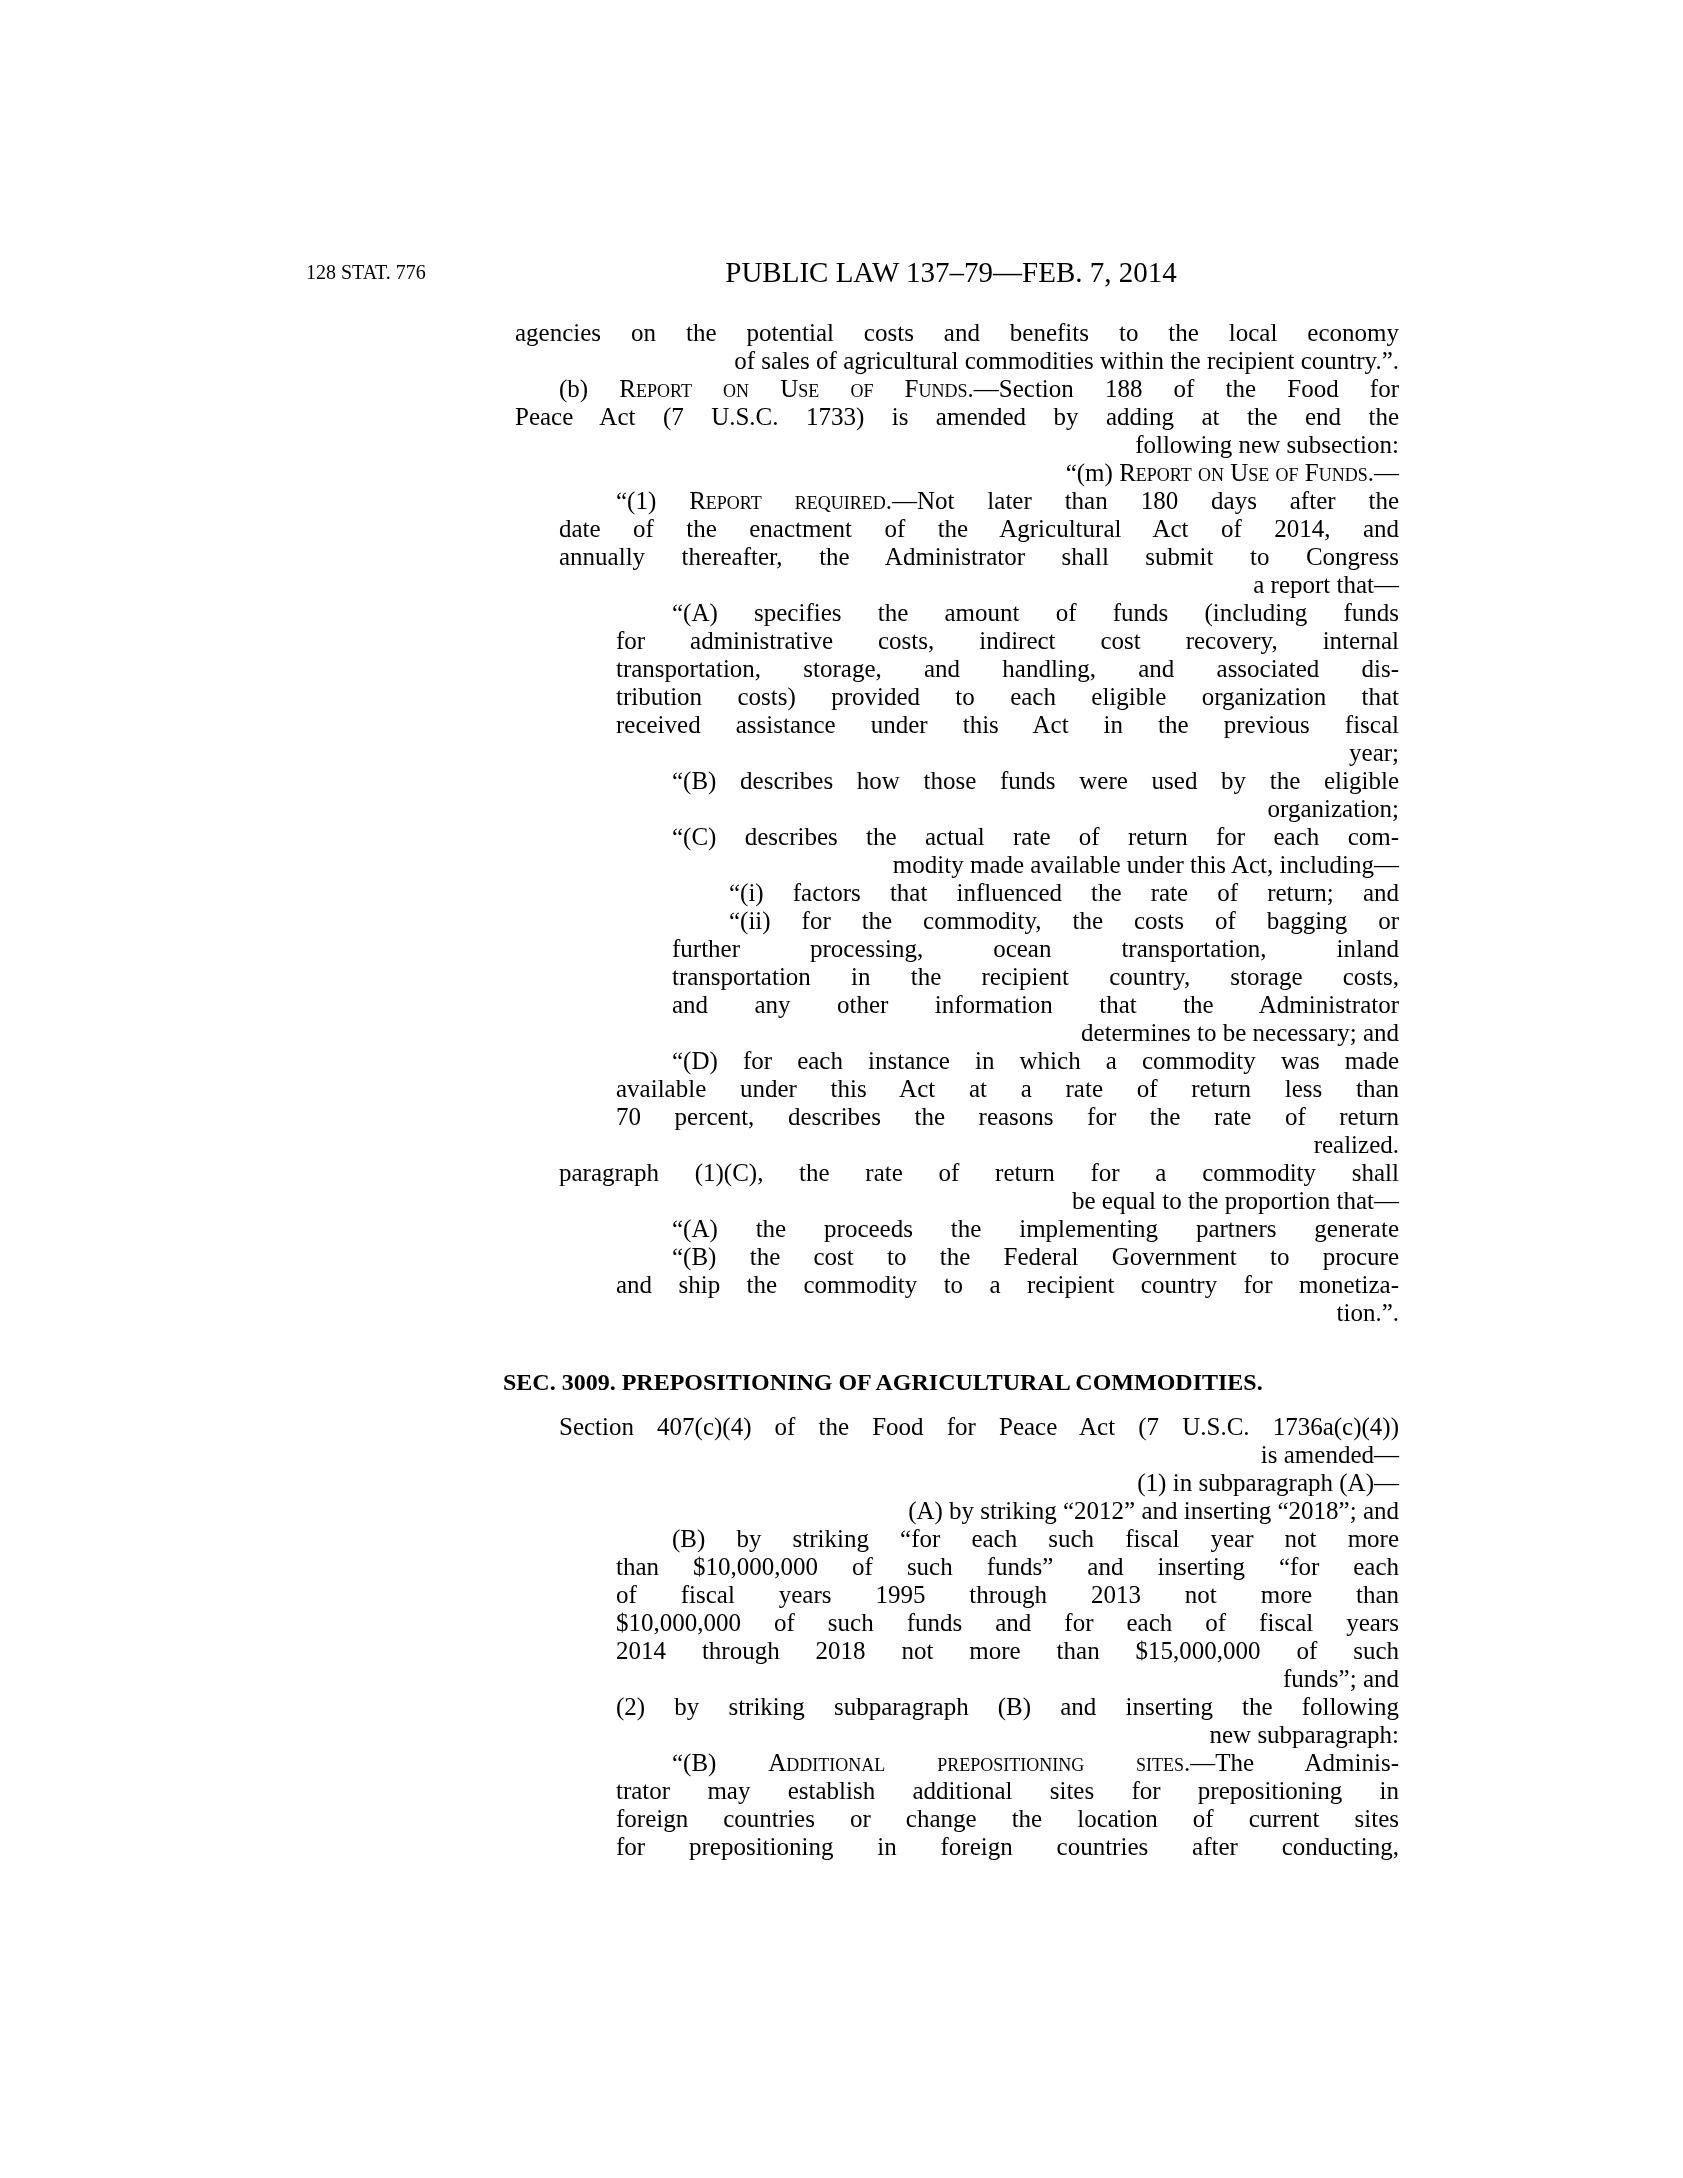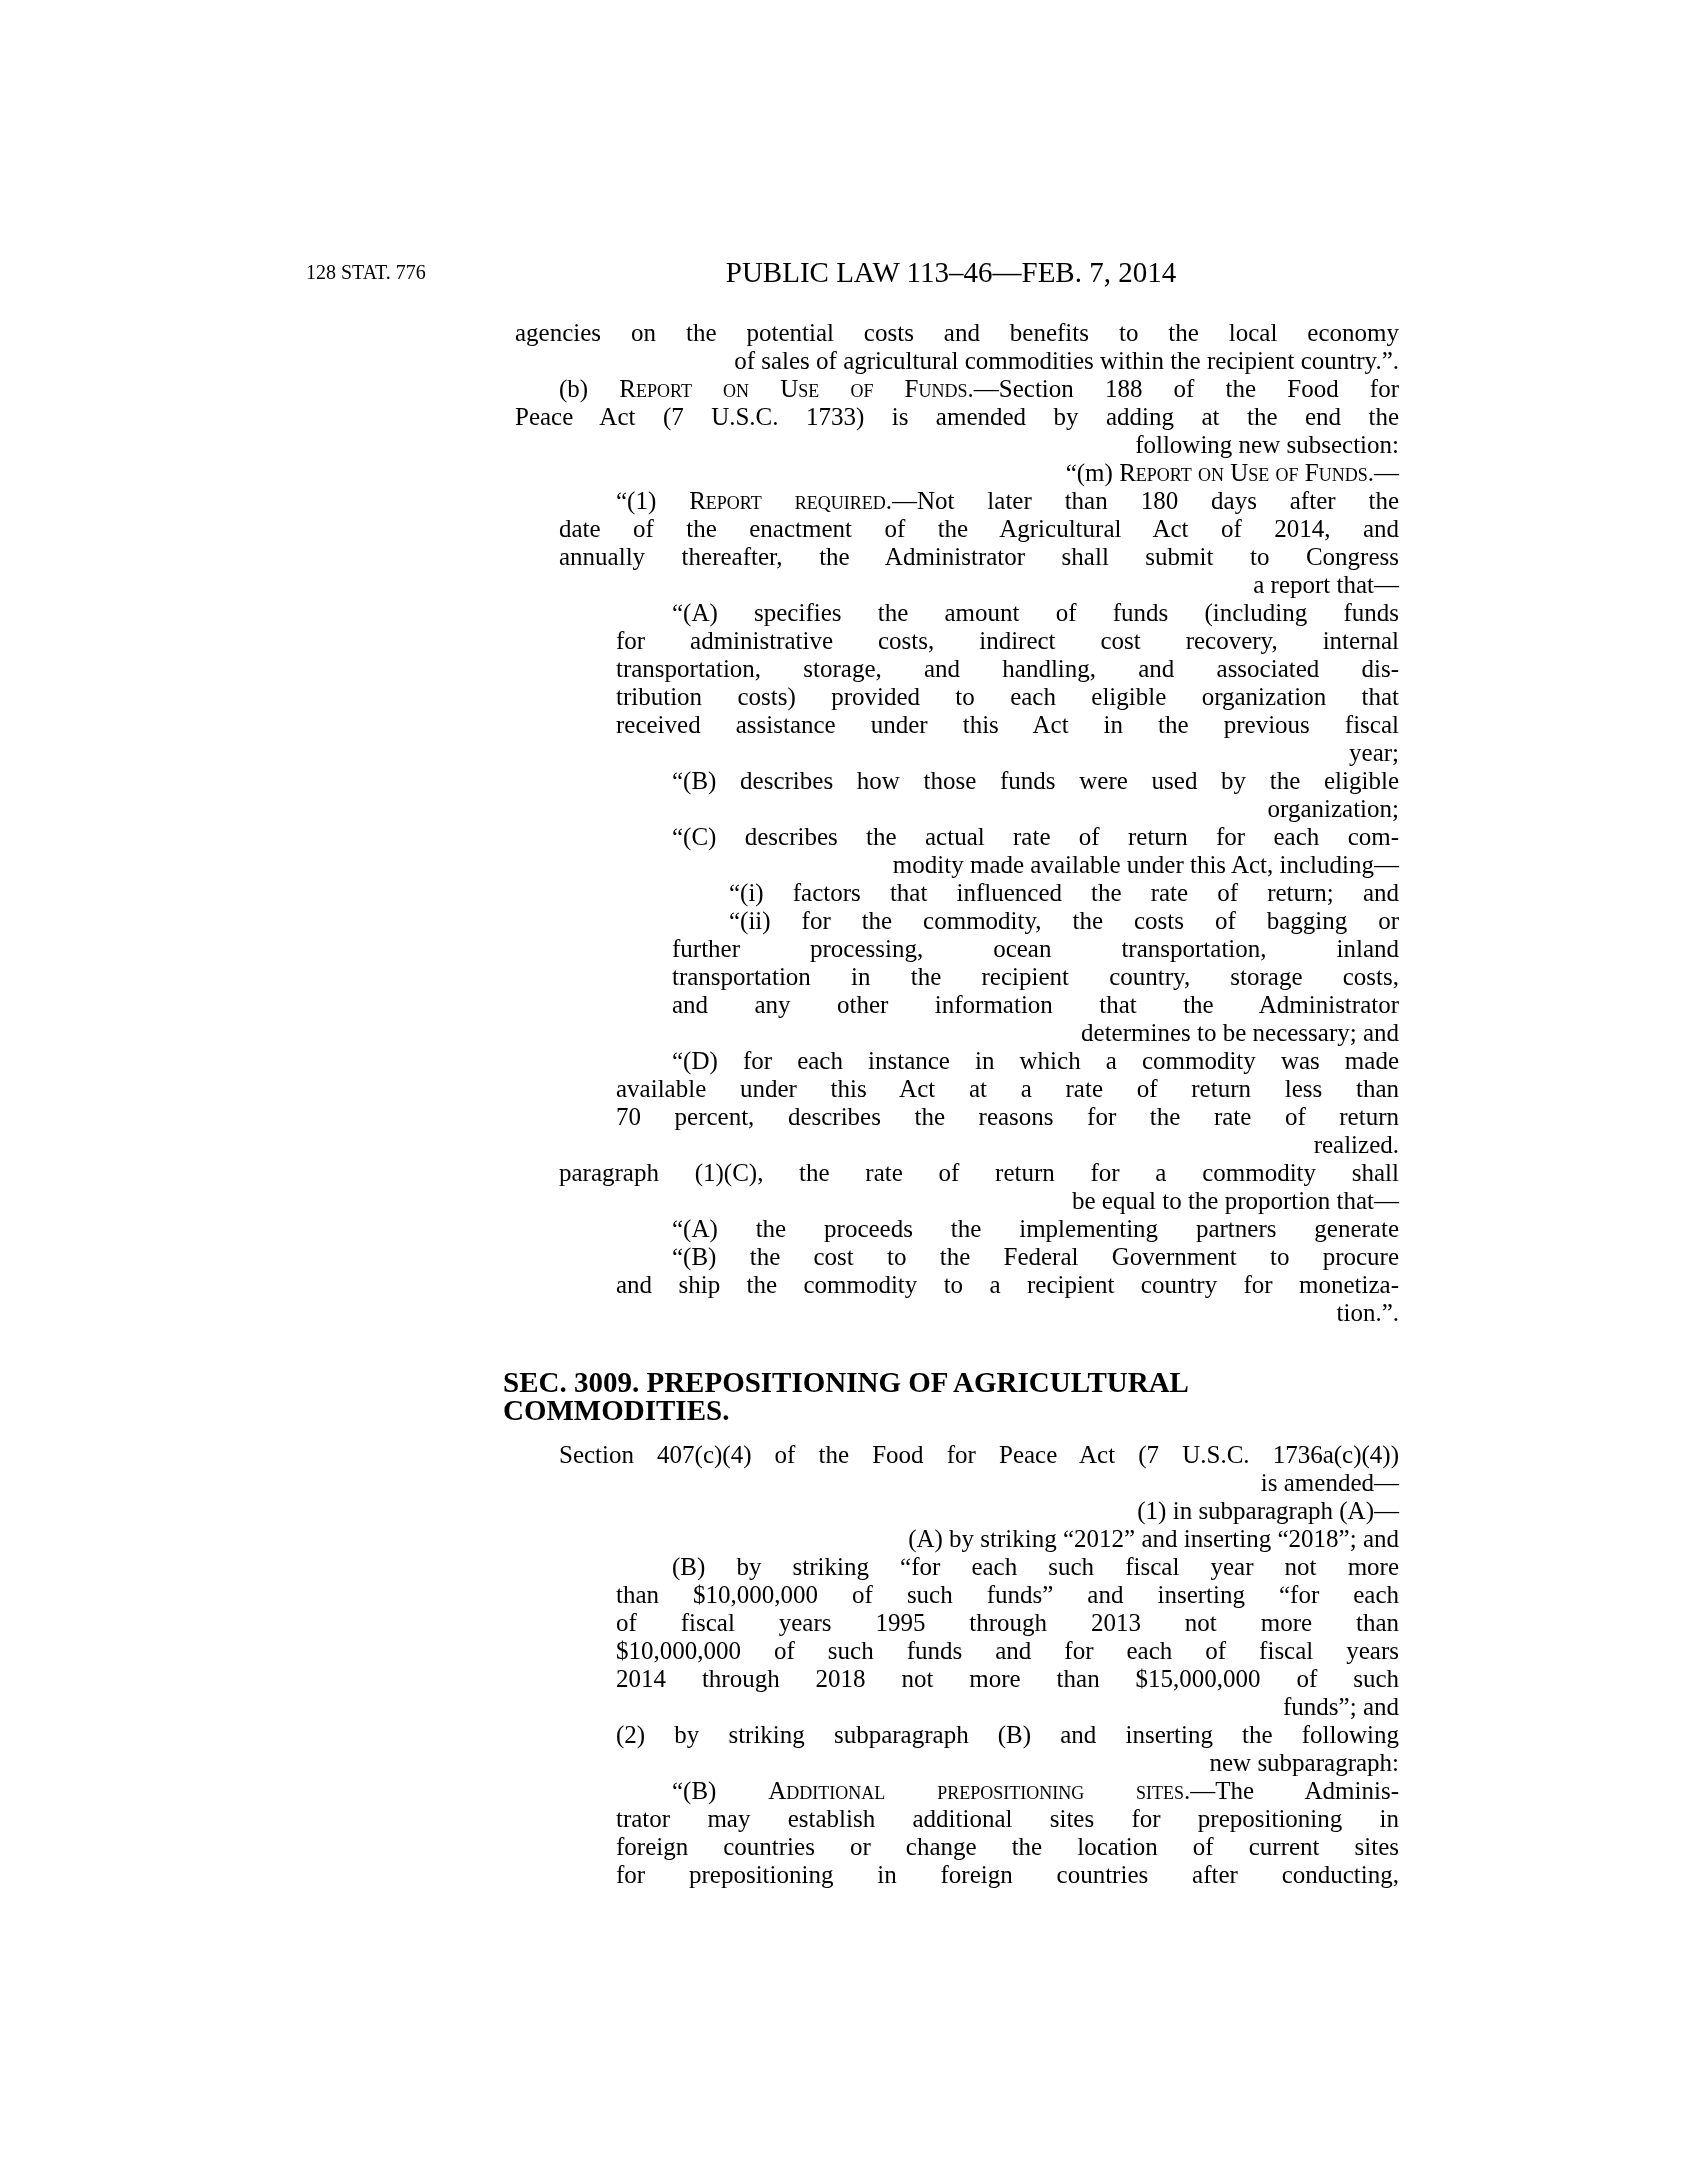--- a/index.html
+++ b/index.html
@@ -20,35 +20,35 @@
   }
   .doc-column{
     position:absolute;left:503px;top:319px;width:896px;
     font-size:25px;line-height:28px;
   }
   .line{min-height:28px;}
   .line.j{text-align:justify;text-align-last:justify;}
   .line.l{text-align:right;}
   .sc{font-variant:small-caps;}
   .sec-heading{
-    font-size:29px;line-height:28px;font-weight:bold;
+    font-size:24px;line-height:28px;font-weight:bold;
     margin:41px 0 17px 0;text-align:left;
   }
   .ind0{padding-left:0;margin-left:12px;}
   .ind1{padding-left:56px;}
   .ind2{padding-left:113px;}
   .ind3{padding-left:169px;}
   .ind4{padding-left:226px;}
 </style>
 </head>
 <body>
 
 <div class="page-header">
   <div class="stat-number">128 STAT. 776</div>
-  <div class="law-title">PUBLIC LAW 113–46—FEB. 7, 2014</div>
+  <div class="law-title">PUBLIC LAW 137–79—FEB. 7, 2014</div>
 </div>
 
 <div class="doc-column">
   <div id="part1">
       <div class="line ind0 j"><span>agencies on the potential costs and benefits to the local economy</span></div>
       <div class="line ind0 l"><span>of sales of agricultural commodities within the recipient country.”.</span></div>
       <div class="line ind1 j"><span>(b) </span><span class="sc">Report on Use of Funds</span><span>.—Section 188 of the Food for</span></div>
       <div class="line ind0 j"><span>Peace Act (7 U.S.C. 1733) is amended by adding at the end the</span></div>
       <div class="line ind0 l"><span>following new subsection:</span></div>
       <div class="line ind1 l"><span>“(m) </span><span class="sc">Report on Use of Funds</span><span>.—</span></div>

